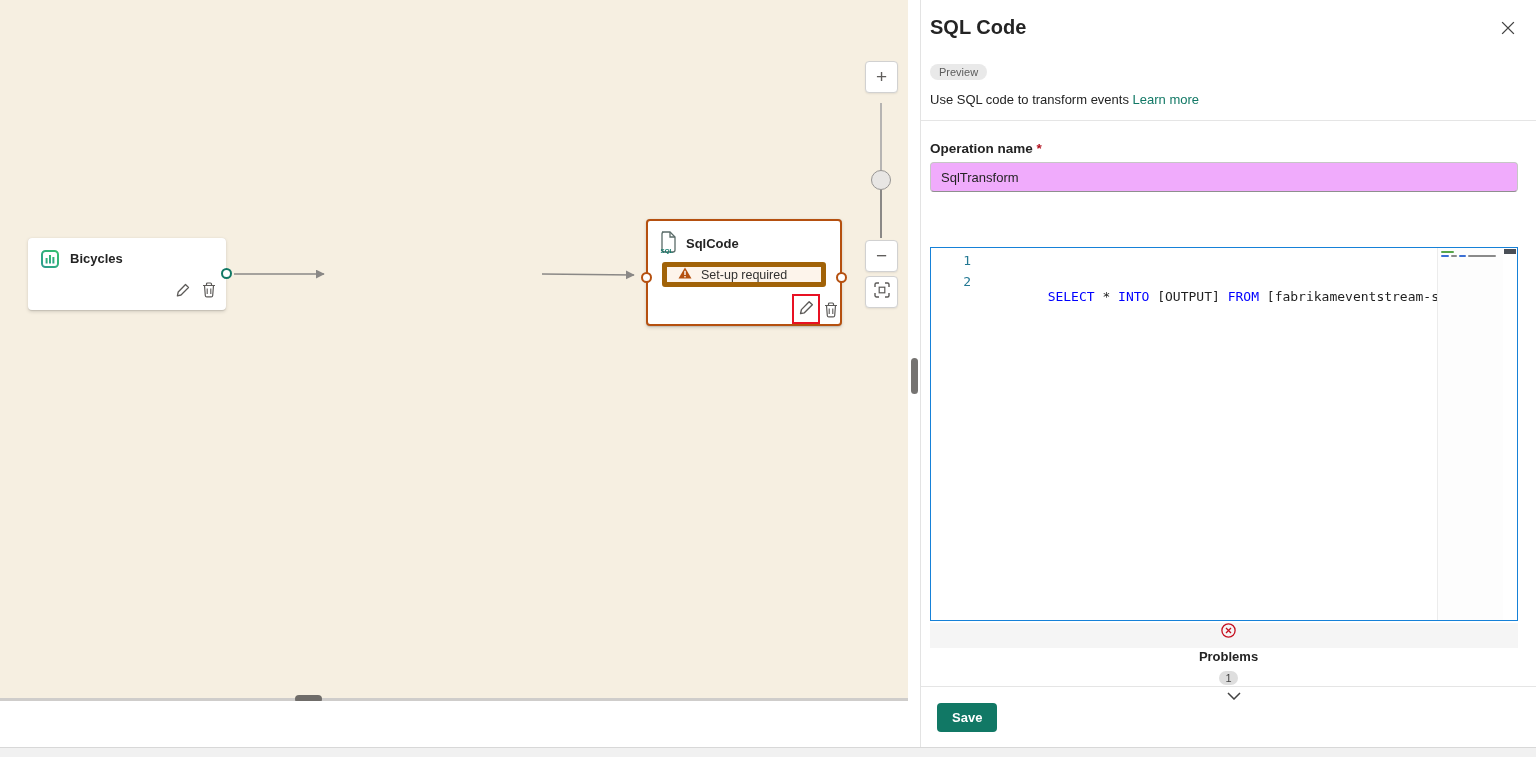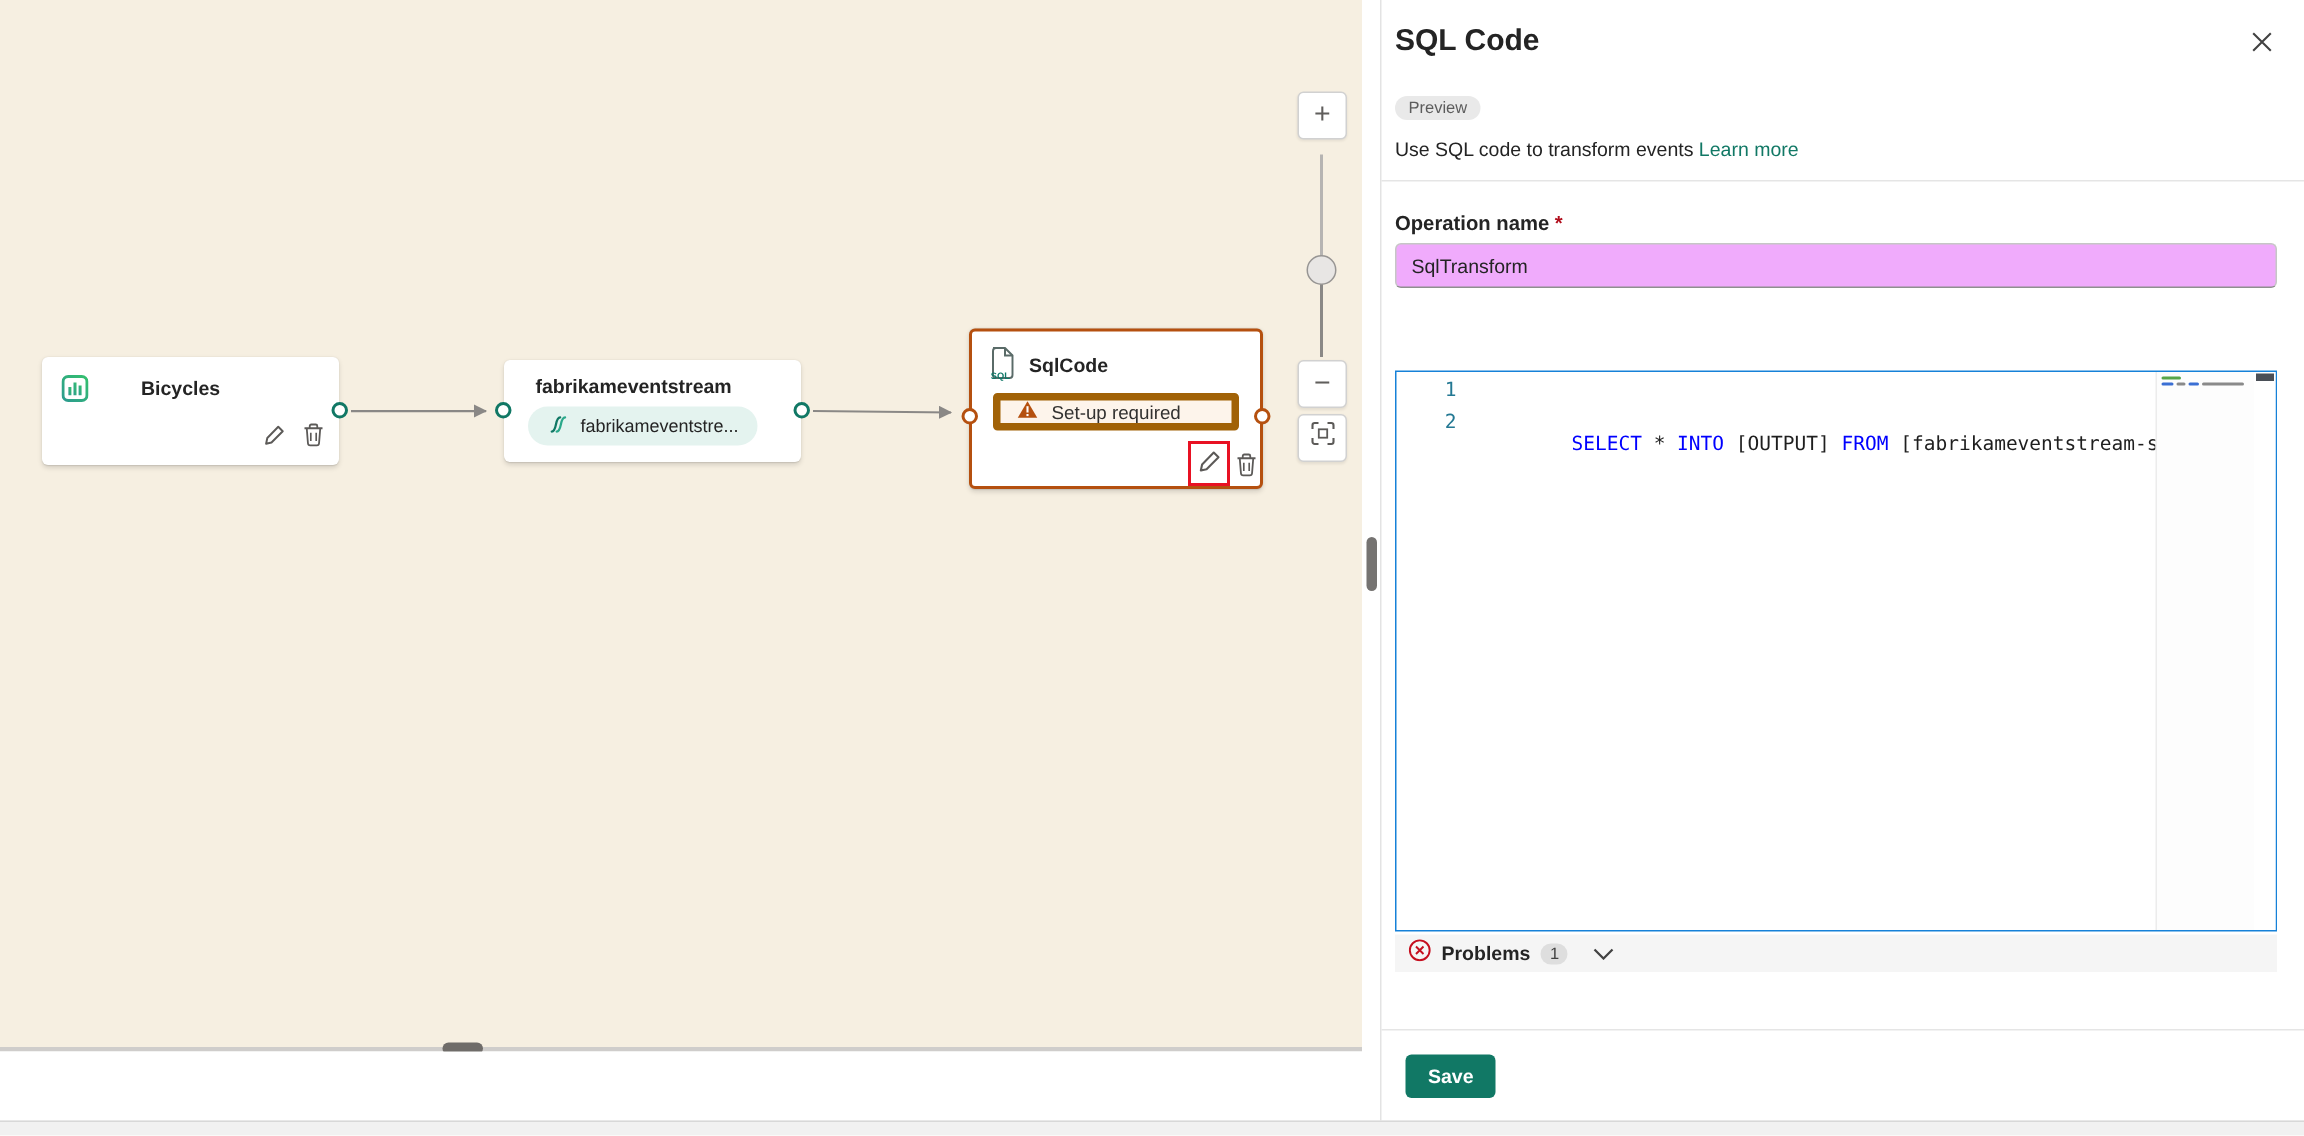--- a/index.html
+++ b/index.html
@@ -76,21 +76,21 @@
                 font-size:13px; color:#237893; }
   .code-line { position:absolute; left:54px; white-space:pre; font-family:"DejaVu Sans Mono", monospace;
                font-size:13px; color:#1f1f1f; }
   .cm { color:#008000; } .kw { color:#0000ff; } .pl { color:#1f1f1f; }
   .minimap { position:absolute; right:14px; top:0; bottom:0; width:66px; border-left:1px solid #ececec; background:#fdfdfd; }
   .mm-bar { position:absolute; height:2px; border-radius:1px; }
   .vtrack { position:absolute; right:0; top:0; bottom:0; width:14px; background:#fff; }
   .vthumb { position:absolute; right:1px; top:1px; width:12px; height:5px; background:#4a4f57; }
 
   .problems-bar { position:absolute; left:9px; top:623px; width:588px; height:25px; background:#f5f5f5;
-                  display:flex; align-items:center; gap:7px; padding-left:9px; cursor:pointer; }
+                  display:flex; align-items:center; gap:7px; padding-left:9px; cursor:pointer;flex-direction:column; }
   .problems-label { font-size:13px; font-weight:600; color:#242424; }
   .problems-count { background:#dedede; border-radius:8px; font-size:11px; color:#424242; padding:1px 6px; }
   .problems-chevron { margin-left:10px; display:flex; }
 
   .save-btn { position:absolute; left:16px; top:703px; height:29px; padding:0 15px; background:#117865;
               color:#fff; font-size:13px; font-weight:700; border:none; border-radius:4px; cursor:pointer;
               font-family:"Liberation Sans", sans-serif; }
 
   .taskbar { position:absolute; left:0; top:747px; width:1536px; height:10px; background:#f1f1f1; border-top:1px solid #d8d8d8; }
 </style>
@@ -120,55 +120,41 @@
             <stop offset="0" stop-color="#2c9b8f"></stop>
                 <stop offset="1" stop-color="#35c06e"></stop>
           </linearGradient>
             </defs>
           <rect x="1" y="1" width="16" height="16" rx="3.5" fill="none" stroke="url(#gradBic)" stroke-width="2"></rect>
           <rect x="4.6" y="8" width="2" height="5.5" fill="url(#gradBic)"></rect>
           <rect x="8" y="5" width="2" height="8.5" fill="url(#gradBic)"></rect>
           <rect x="11.4" y="7" width="2" height="6.5" fill="url(#gradBic)"></rect>
         </svg>
       </span>
-      <span class="node-title" style="left:42px; top:13px;margin-left:24px;">Bicycles</span>
+      <span class="node-title" style="left:42px; top:13px;">Bicycles</span>
       <div class="n-actions" style="right:10px; bottom:9px;">
         <button class="icon-btn">
           <span>
             <svg width="16" height="16" viewBox="0 0 16 16">
                 <path d="M10.5 2.5 l3 3 L6 13 l-3.6.8 L3.2 10 Z" fill="none" stroke="#5c5a58" stroke-width="1.3" stroke-linejoin="round"></path>
               </svg>
           </span>
         </button>
         <button class="icon-btn">
           <span>
             <svg width="14" height="16" viewBox="0 0 14 16">
                 <path d="M1 3.5 h12 M4.5 3.5 V2 a1 1 0 0 1 1-1 h3 a1 1 0 0 1 1 1 v1.5 M2.5 3.5 l.8 10 a1.5 1.5 0 0 0 1.5 1.4 h4.4 a1.5 1.5 0 0 0 1.5-1.4 l.8-10" stroke="#5c5a58" stroke-width="1.2" fill="none"></path>
                 <path d="M5.2 6.5 v5.5 M8.8 6.5 v5.5" stroke="#5c5a58" stroke-width="1.1"></path>
               </svg>
           </span>
         </button>
       </div>
       <span class="port" style="right:-6px; top:30px;"></span>
     </div>
 
-    <div class="node" style="left:336px; top:240px; width:198px; height:68px;">
-      <span class="node-title" style="left:21px; top:10px;">fabrikameventstream</span>
-      <span class="es-pill">
-        <span>
-          <svg width="15" height="14" viewBox="0 0 16 14">
-            <path d="M3 12 C7 12 5 2 9 2" stroke="#117865" stroke-width="1.6" fill="none" stroke-linecap="round"></path>
-            <path d="M6.5 12 C10.5 12 8.5 2 12.5 2" stroke="#2aa88a" stroke-width="1.6" fill="none" stroke-linecap="round"></path>
-          </svg>
-        </span>
-        <span>fabrikameventstre...</span>
-      </span>
-      <span class="port" style="left:-6px; top:28px;"></span>
-      <span class="port" style="right:-6px; top:28px;"></span>
-    </div>
 
     <div class="node node-sql" style="left:646px; top:219px; width:196px; height:107px;">
       <span class="n-icon" style="left:11px; top:10px;">
         <svg width="18" height="23" viewBox="0 0 18 23">
           <path d="M3 1 h8 l5 5 v13 a2 2 0 0 1 -2 2 h-9 a2 2 0 0 1 -2 -2 v-16 a2 2 0 0 1 2 -2 z" fill="#fff" stroke="#5a6b68" stroke-width="1.3"></path>
           <path d="M11 1 v5 h5" fill="none" stroke="#5a6b68" stroke-width="1.3"></path>
           <text x="1.5" y="21.5" font-size="6.2" font-weight="bold" fill="#0f7868" font-family="Liberation Sans, sans-serif">SQL</text>
         </svg>
       </span>
       <span class="node-title" style="left:38px; top:15px;">SqlCode</span>

